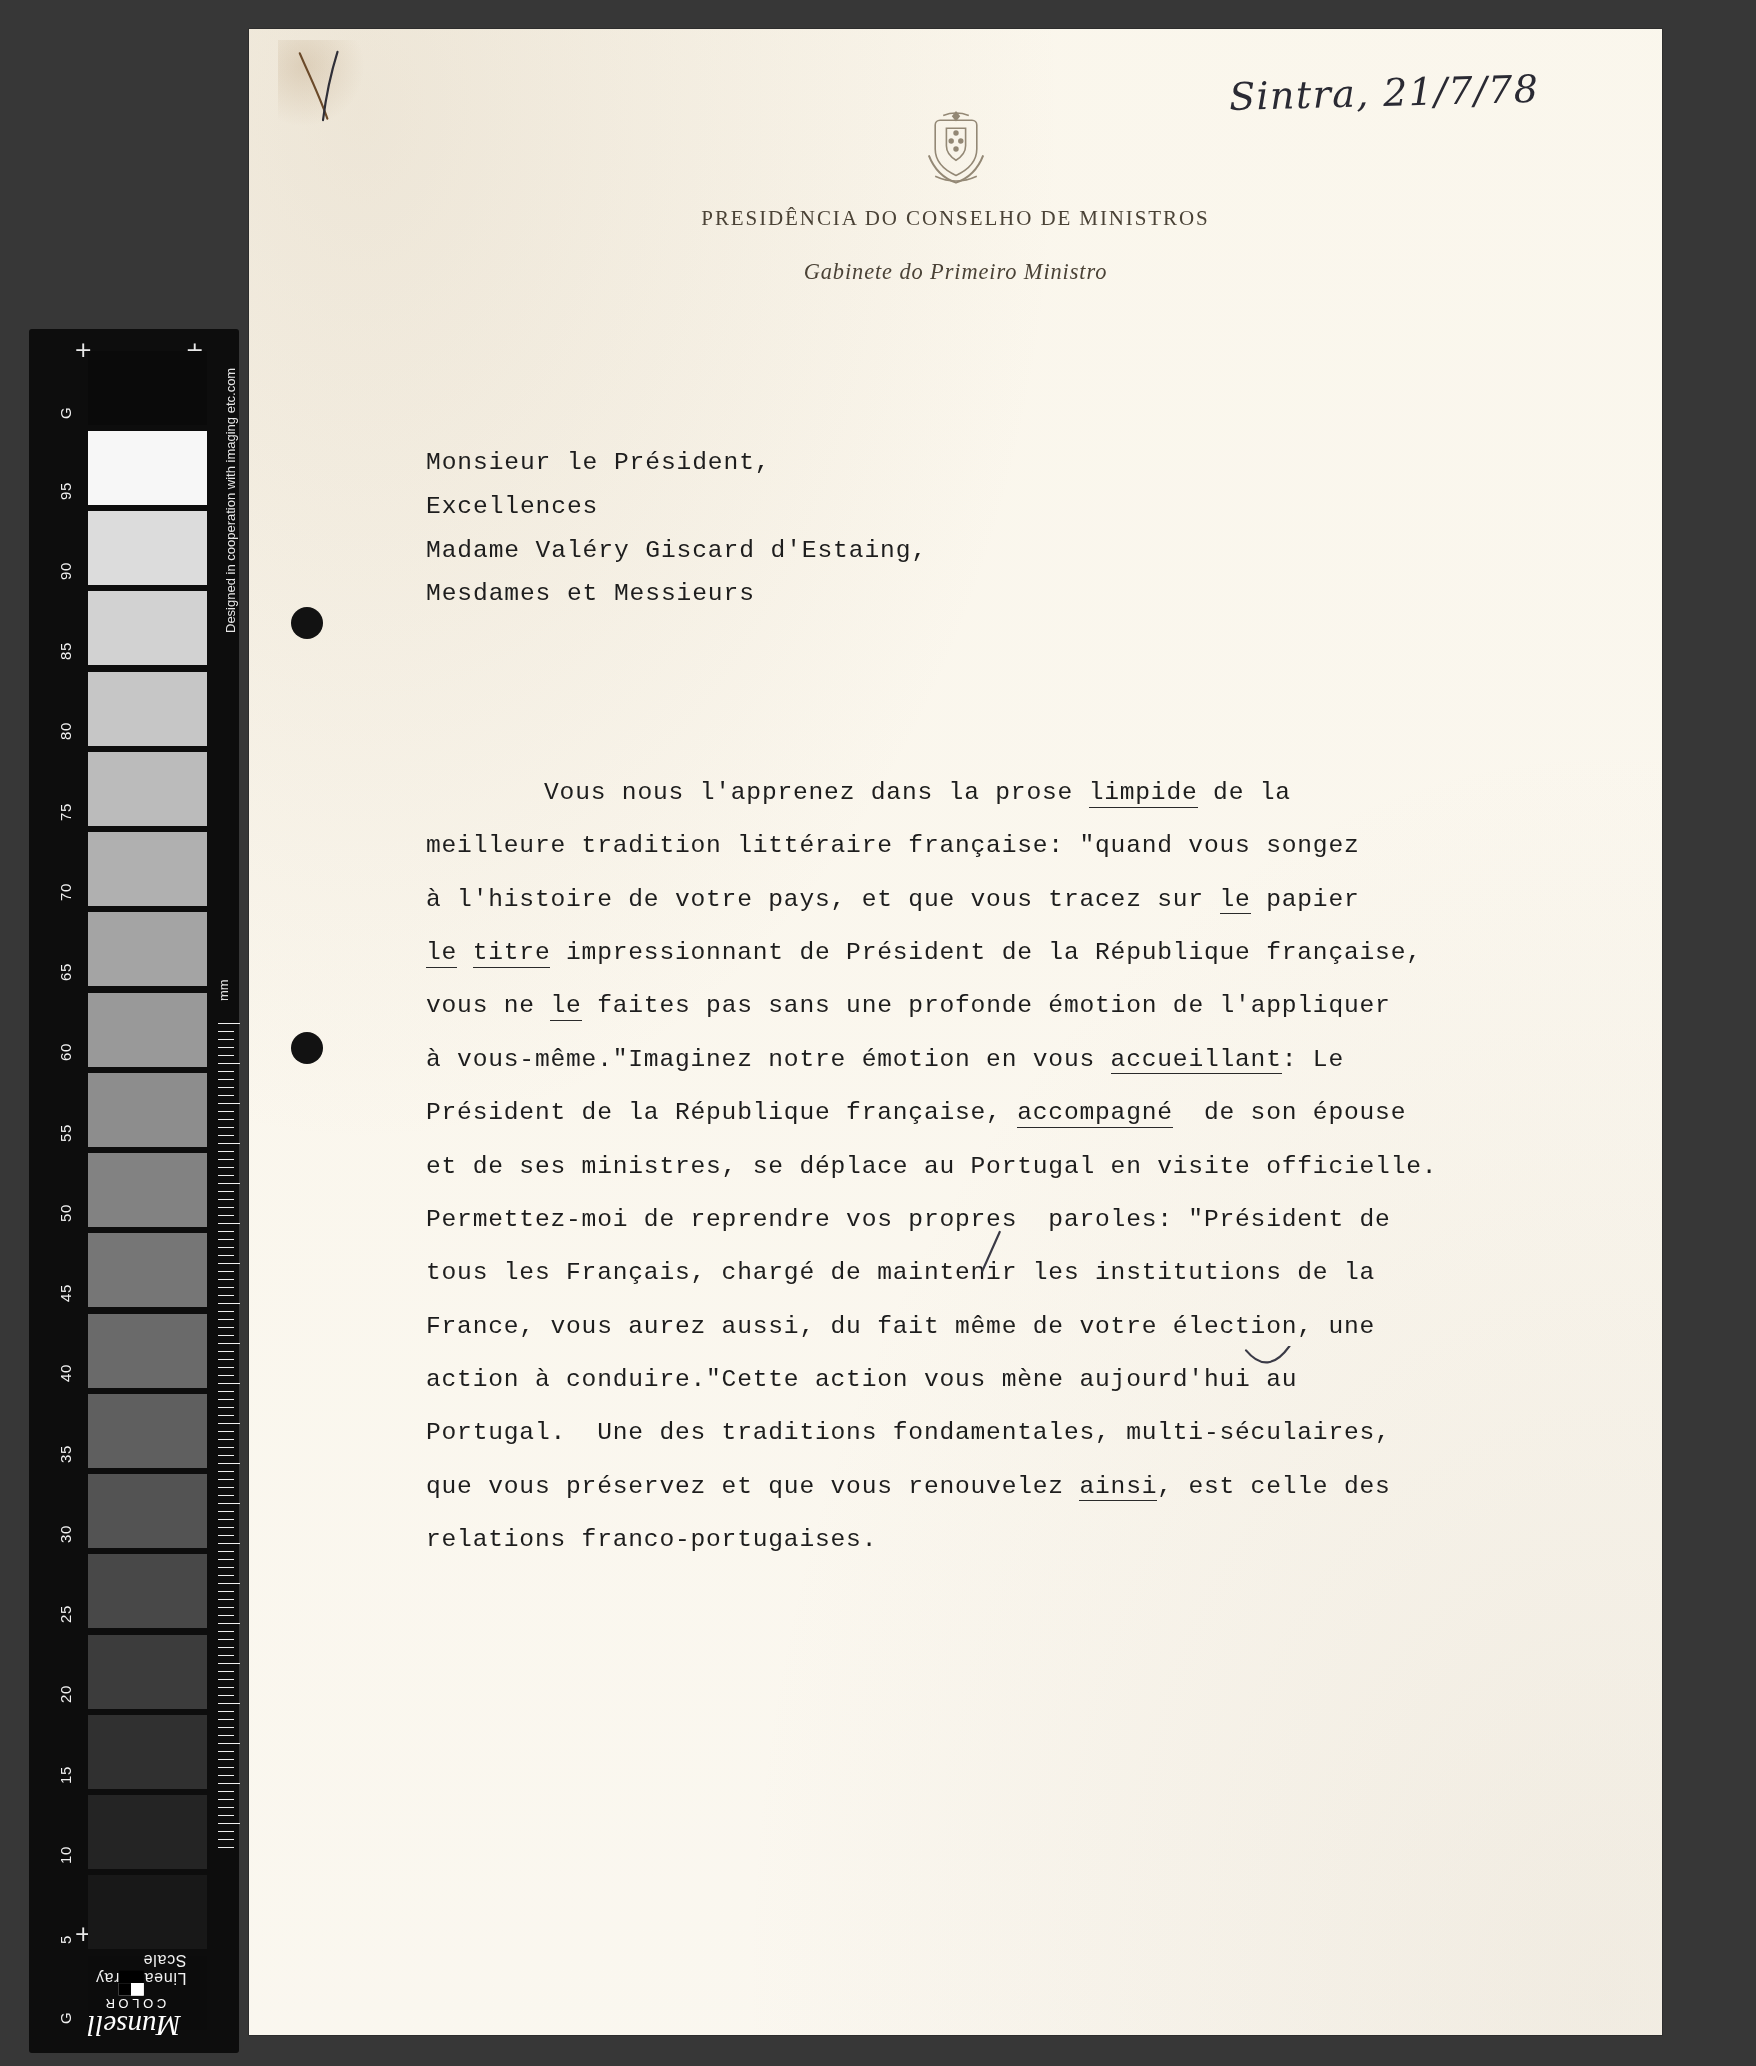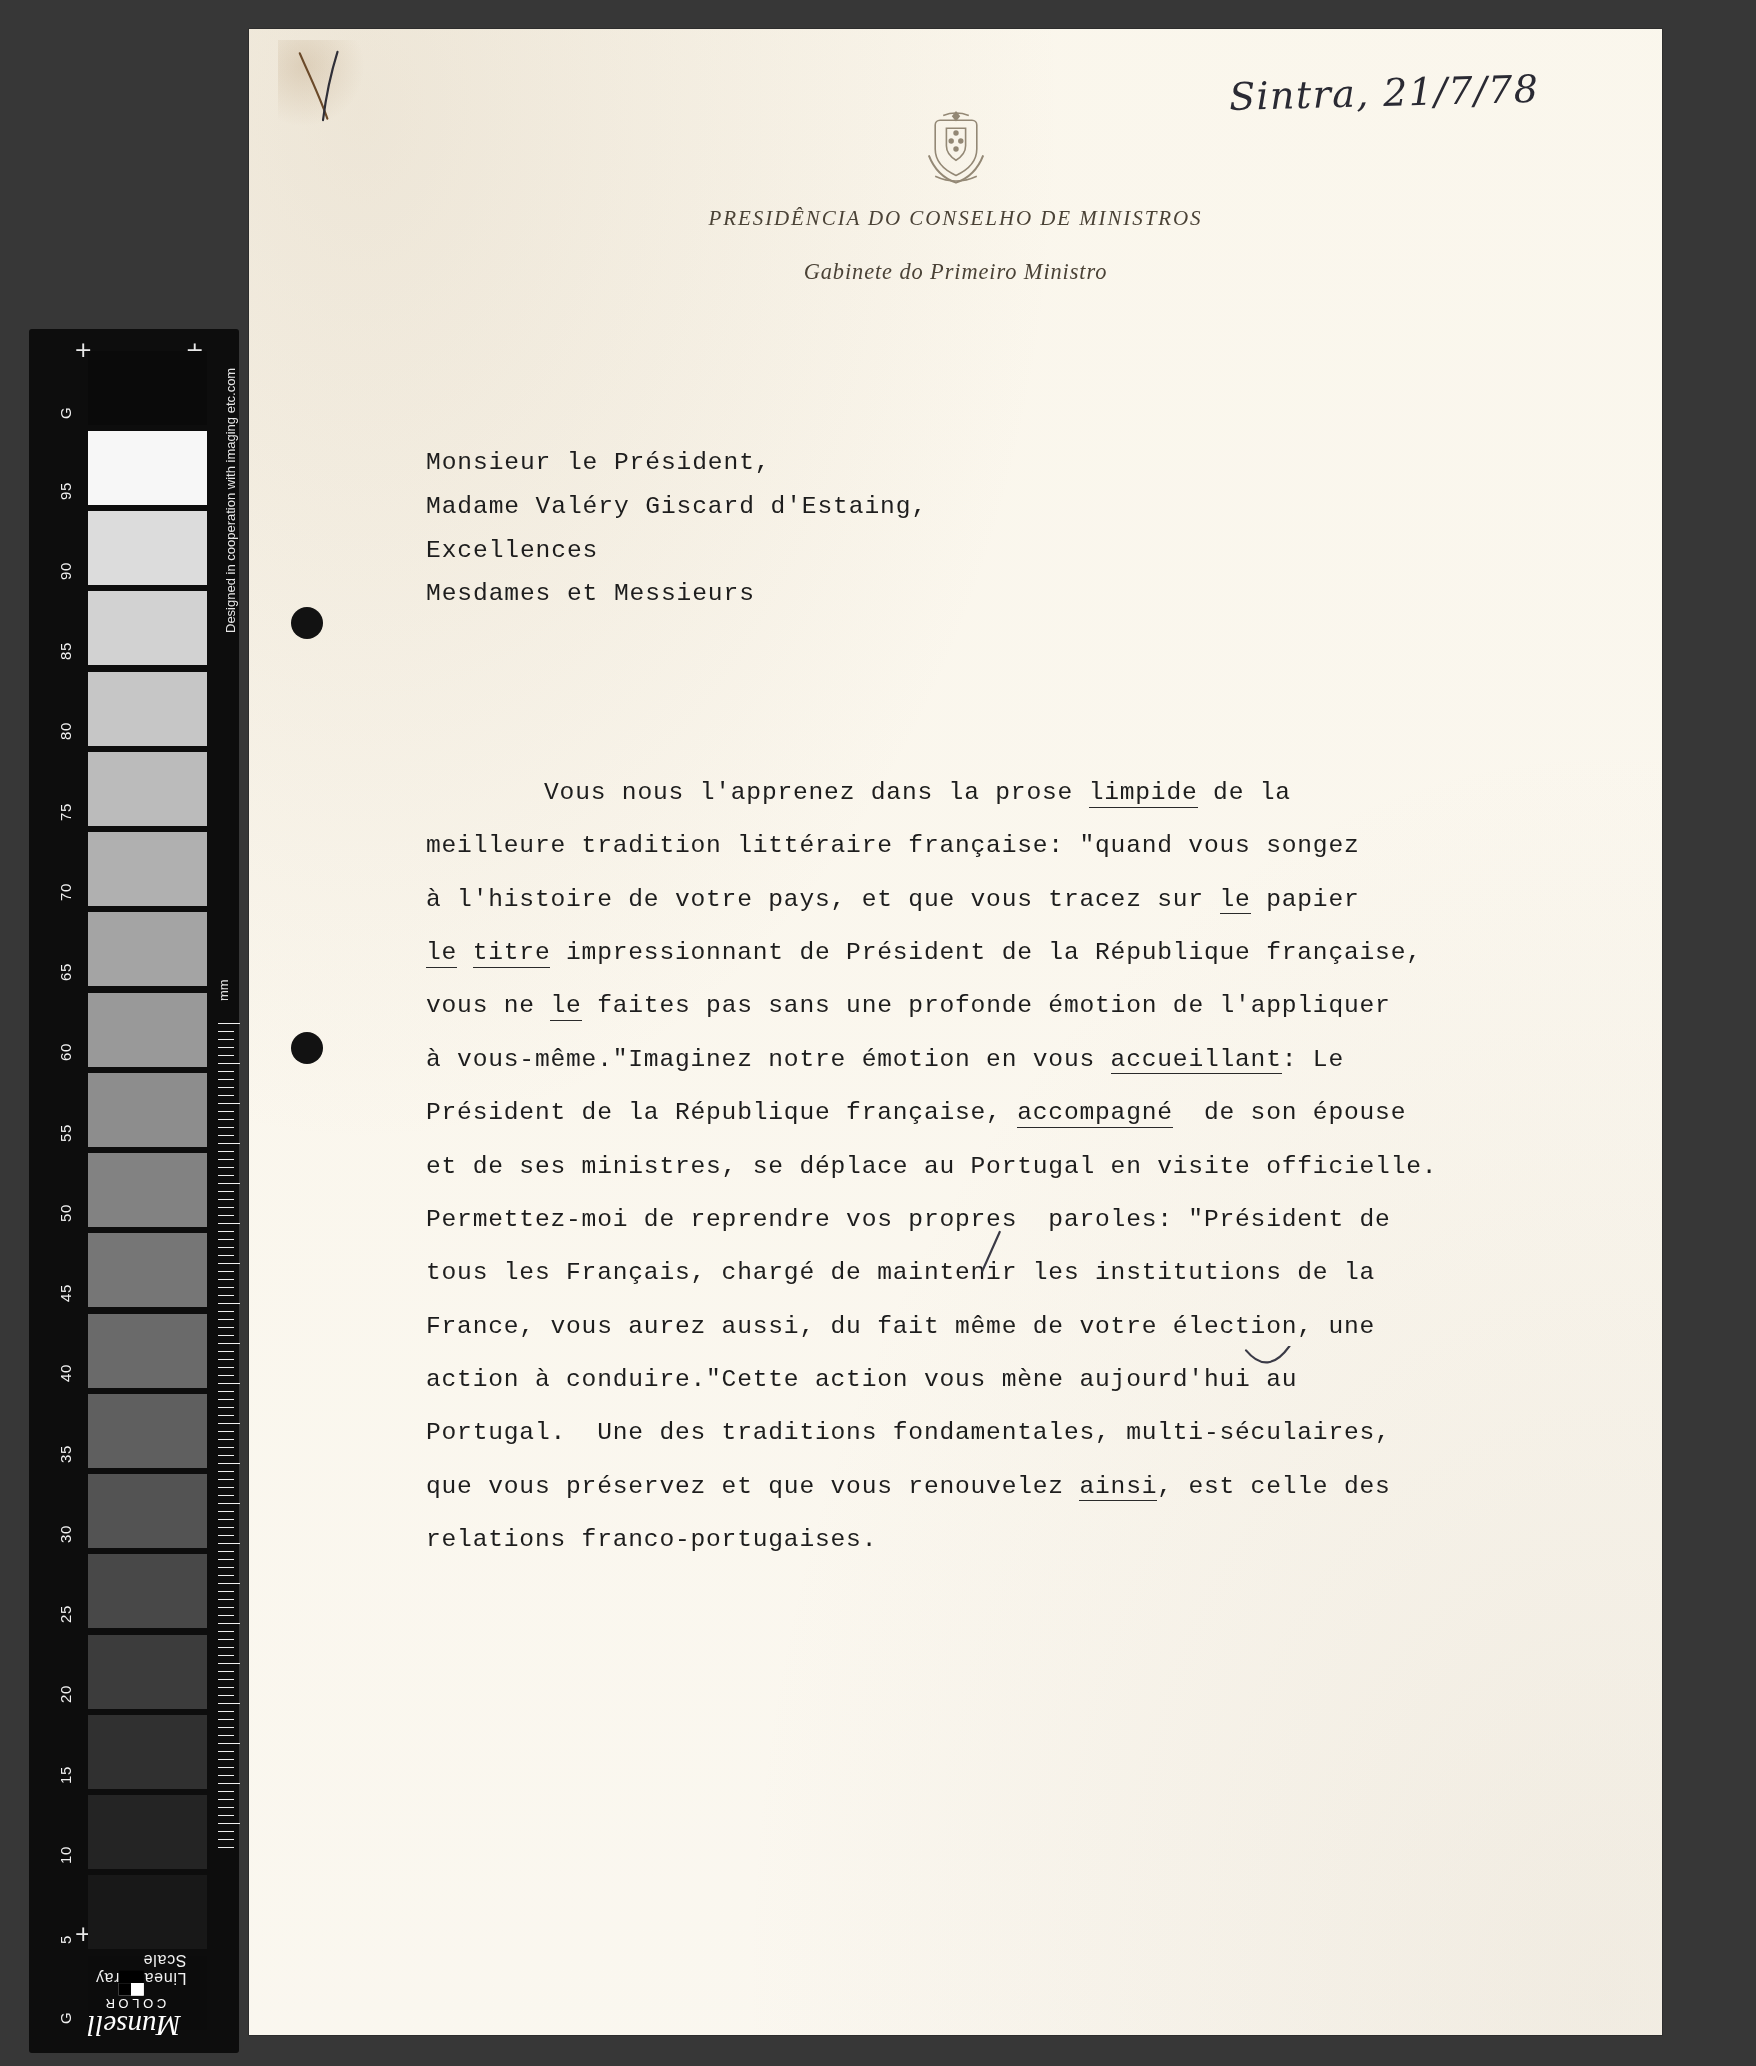--- a/index.html
+++ b/index.html
@@ -208,21 +208,20 @@
     left: 0;
     right: 0;
     top: 177px;
     text-align: center;
   }
   .lh-main {
     font-family: "Liberation Serif", serif;
     font-size: 21px;
     letter-spacing: 1.9px;
     color: #4a4236;
-    font-style: italic;
   }
   .lh-sub {
     margin-top: 28px;
     font-family: "Liberation Serif", serif;
     font-style: italic;
     font-size: 22.4px;
     letter-spacing: 0.9px;
     color: #4b4337;
   }
 
@@ -380,22 +379,22 @@
 
   <div class="letterhead">
     <div class="lh-main">PRESIDÊNCIA DO CONSELHO DE MINISTROS</div>
     <div class="lh-sub">Gabinete do Primeiro Ministro</div>
   </div>
 
   <div class="handwriting">Sintra, 21/7/78</div>
 
   <div class="salutation" id="salutation">
       <div>Monsieur le Président,</div>
+      <div>Excellences</div>
       <div>Madame Valéry Giscard d'Estaing,</div>
-      <div>Excellences</div>
       <div>Mesdames et Messieurs</div>
     </div>
 
   <div class="body" id="body-text"><div><span class="indent"></span>Vous nous l'apprenez dans la prose <span class="u">limpide</span> de la</div><div>meilleure tradition littéraire française: "quand vous songez</div><div>à l'histoire de votre pays, et que vous tracez sur <span class="u">le</span> papier</div><div><span class="u">le</span> <span class="u">titre</span> impressionnant de Président de la République française,</div><div>vous ne <span class="u">le</span> faites pas sans une profonde émotion de l'appliquer</div><div>à vous-même."Imaginez notre émotion en vous <span class="u">accueillant</span>: Le</div><div>Président de la République française, <span class="u">accompagné</span>  de son épouse</div><div>et de ses ministres, se déplace au Portugal en visite officielle.</div><div>Permettez-moi de reprendre vos propres  paroles: "Président de</div><div>tous les Français, chargé de maintenir les institutions de la</div><div>France, vous aurez aussi, du fait même de votre élection, une</div><div>action à conduire."Cette action vous mène aujourd'hui au</div><div>Portugal.  Une des traditions fondamentales, multi-séculaires,</div><div>que vous préservez et que vous renouvelez <span class="u">ainsi</span>, est celle des</div><div>relations franco-portugaises.</div></div>
 
   <svg class="pen-slash" viewBox="0 0 34 62">
     <path d="M30 4 L6 58" stroke="#3a3a46" stroke-width="3" fill="none" stroke-linecap="round"></path>
   </svg>
   <svg class="pen-curve" viewBox="0 0 70 40">
     <path d="M4 6 q30 36 60 -6" stroke="#3a3a46" stroke-width="3" fill="none" stroke-linecap="round"></path>

